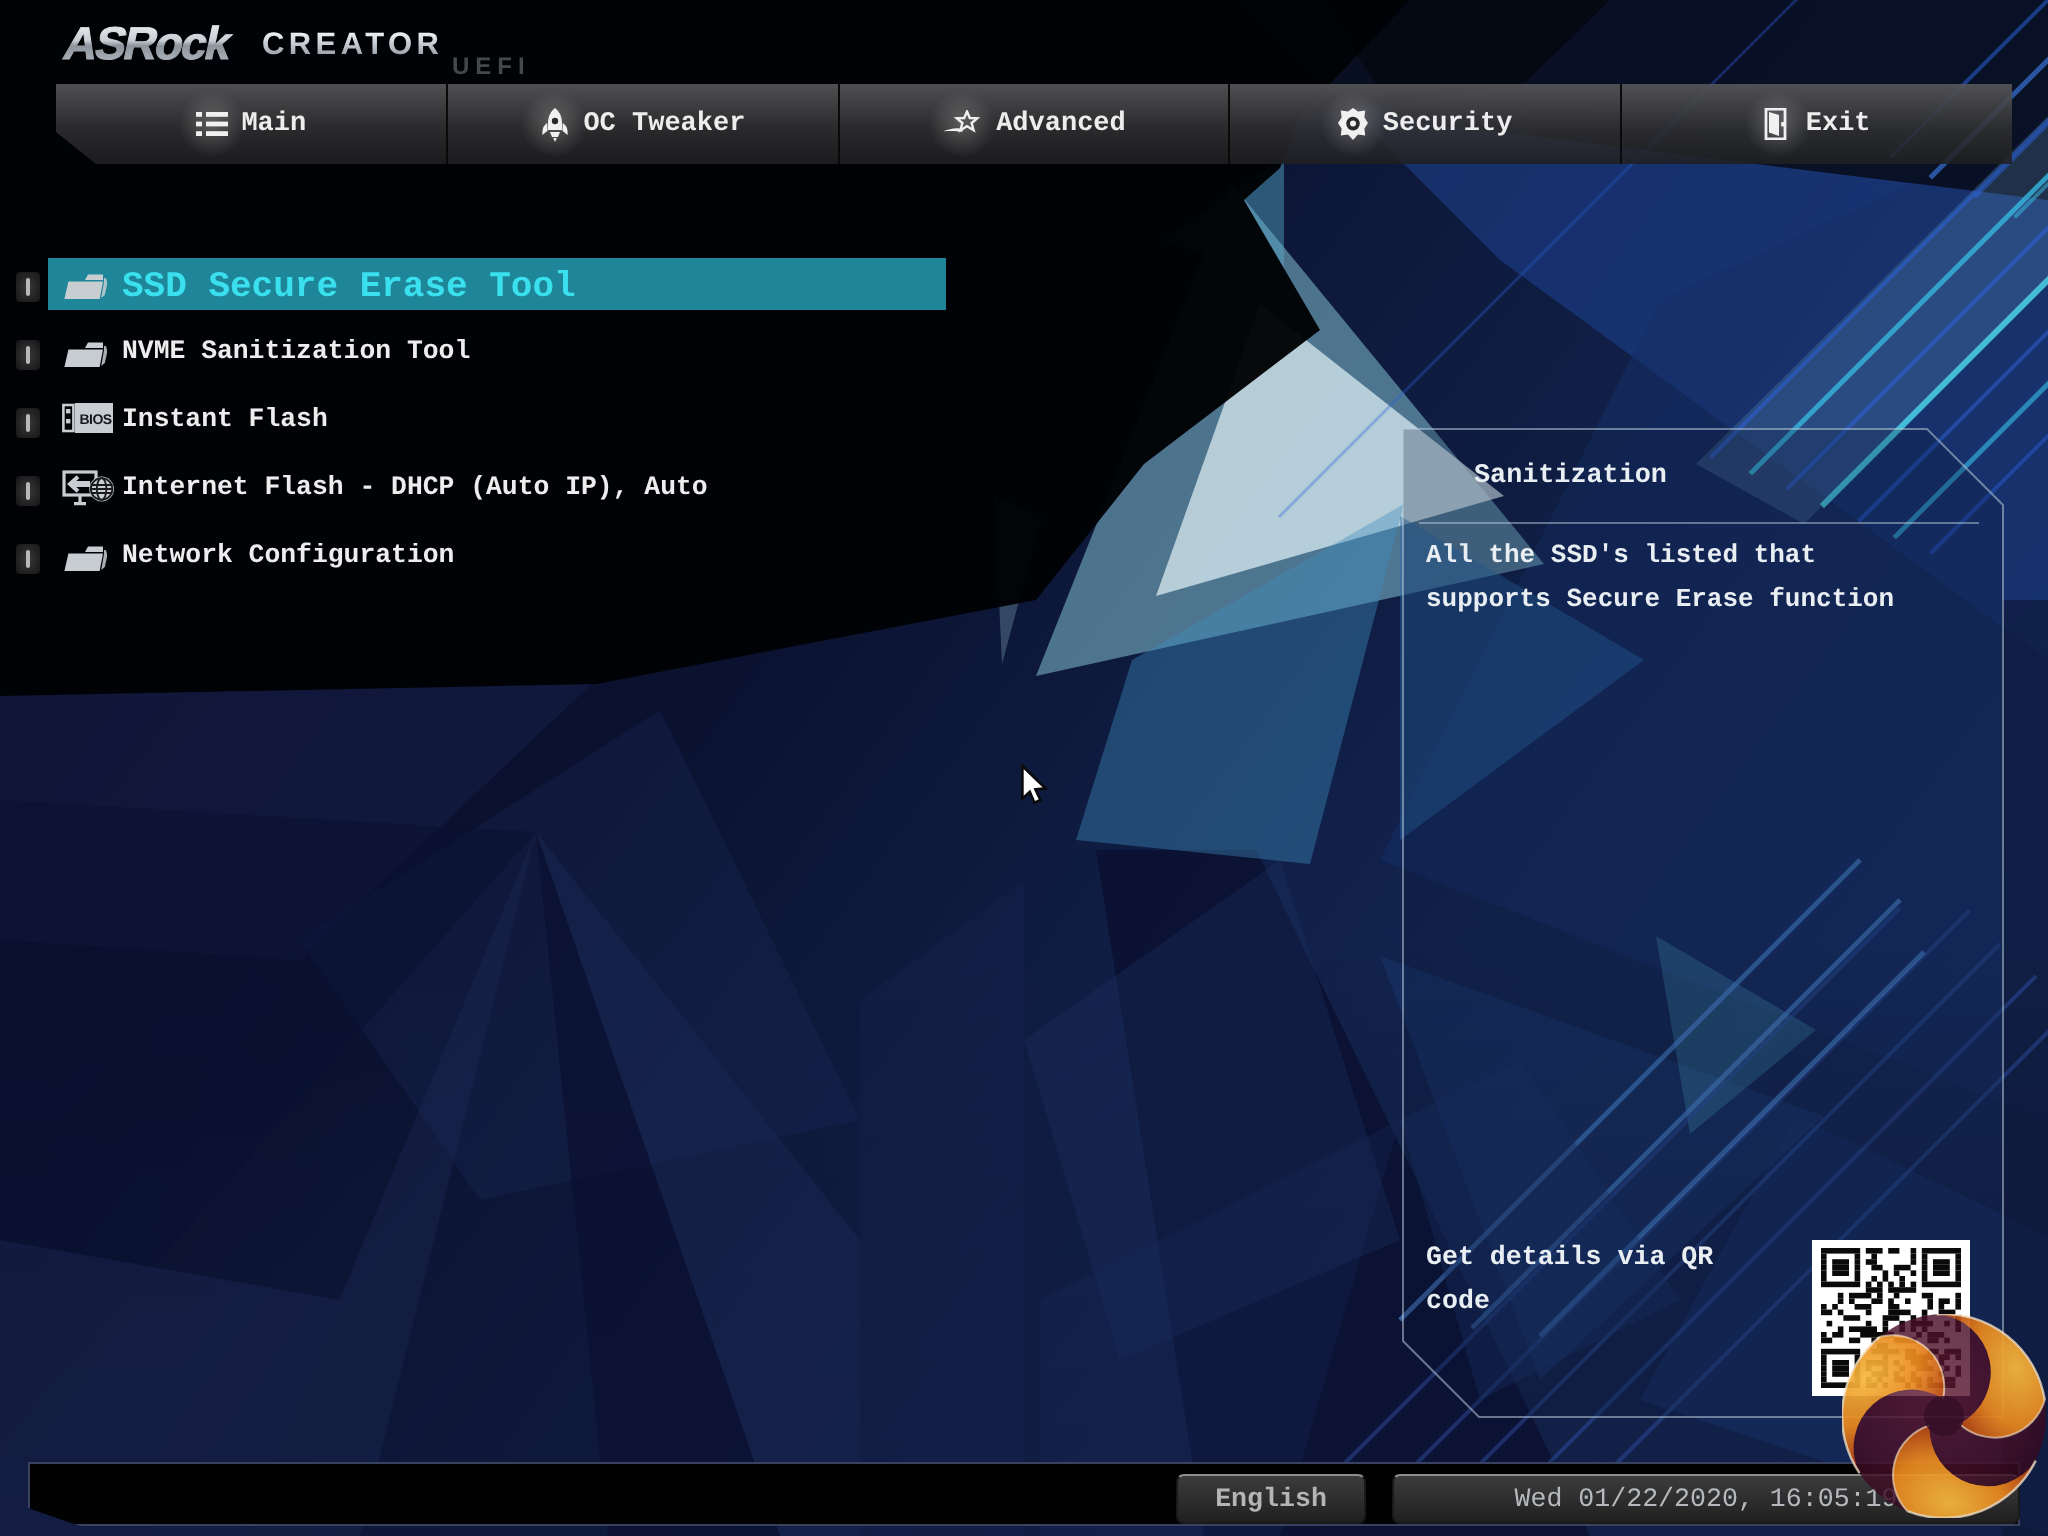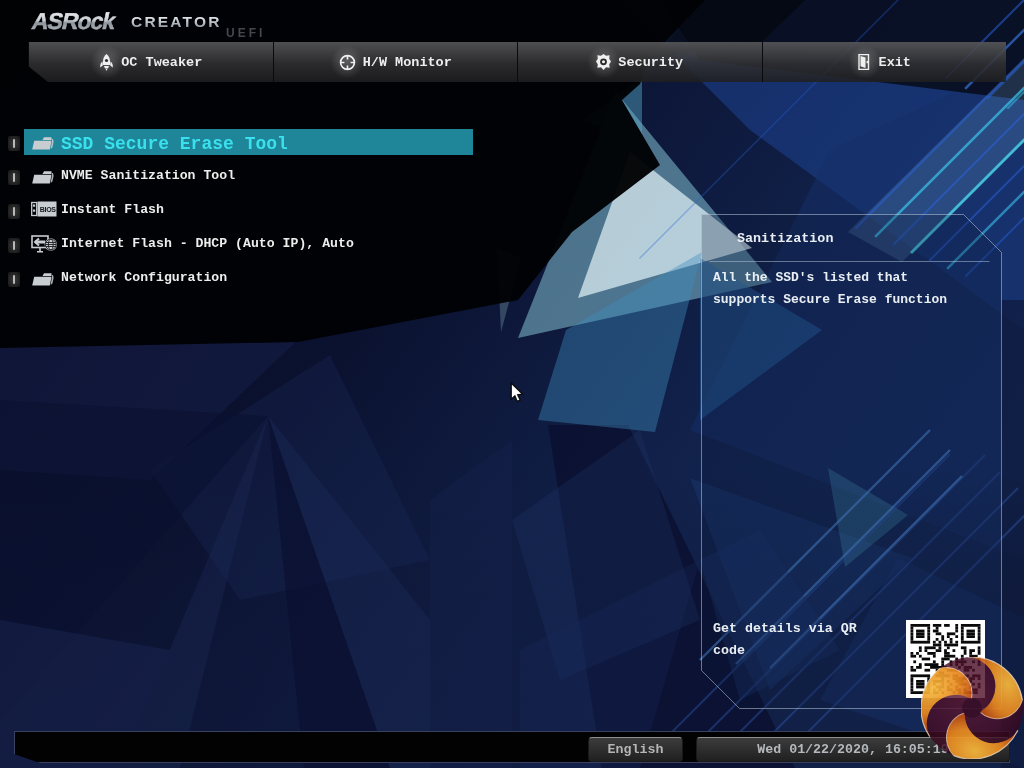--- a/index.html
+++ b/index.html
@@ -117,20 +117,38 @@
  </defs>
  <g transform="skewX(-12)" font-family="Liberation Sans, sans-serif" font-weight="bold">
   <text x="37" y="29.5" font-size="23" fill="url(#metal)" letter-spacing="-1" stroke="url(#metal)" stroke-width="0.5">ASRock</text>
  </g>
  <text x="131" y="27" font-family="Liberation Sans, sans-serif" font-size="15.5" font-weight="bold" letter-spacing="2.2" fill="url(#metal2)">CREATOR</text>
  <text x="226" y="37" font-family="Liberation Sans, sans-serif" font-size="12" font-weight="bold" letter-spacing="3" fill="#44484d">UEFI</text>
 </svg>
 
 <div class="abs" style="left:28px;top:42px;width:978px;height:40px;display:flex;
  clip-path:polygon(0 0,100% 0,100% 100%,20px 100%,0 calc(100% - 16px));">
+ <div style="flex:1;background:linear-gradient(180deg,rgba(86,86,88,0.92),rgba(48,48,50,0.88) 55%,rgba(31,31,33,0.88));display:flex;align-items:center;justify-content:center;gap:7px;">
+      <span style="position:relative;display:flex;align-items:center;">
+        <span style="position:absolute;left:50%;top:50%;width:38px;height:38px;transform:translate(-50%,-50%);background:radial-gradient(circle,rgba(255,255,255,0.22),rgba(255,255,255,0) 62%);"></span>
+        <span style="position:relative;display:flex;">
+          <svg width="16" height="14" viewBox="0 0 16 14">
+            <g fill="#f0f0f0">
+              <rect x="0" y="1" width="3" height="2.4"></rect>
+              <rect x="5" y="1" width="11" height="2.4"></rect>
+              <rect x="0" y="5.8" width="3" height="2.4"></rect>
+              <rect x="5" y="5.8" width="11" height="2.4"></rect>
+              <rect x="0" y="10.6" width="3" height="2.4"></rect>
+              <rect x="5" y="10.6" width="11" height="2.4"></rect>
+            </g>
+          </svg>
+        </span>
+      </span>
+      <span class="tabtxt">Main</span>
+    </div>
  <div style="flex:1;background:linear-gradient(180deg,rgba(86,86,88,0.92),rgba(48,48,50,0.88) 55%,rgba(31,31,33,0.88));border-left:1px solid #0a0a0a;display:flex;align-items:center;justify-content:center;gap:7px;">
       <span style="position:relative;display:flex;align-items:center;">
         <span style="position:absolute;left:50%;top:50%;width:38px;height:38px;transform:translate(-50%,-50%);background:radial-gradient(circle,rgba(255,255,255,0.22),rgba(255,255,255,0) 62%);"></span>
         <span style="position:relative;display:flex;">
           <svg width="15" height="17" viewBox="0 0 15 17">
             <g fill="#f0f0f0">
               <path d="M7.5 0 C9.8 1.8 11 4.5 11 7.5 L11 11 L4 11 L4 7.5 C4 4.5 5.2 1.8 7.5 0 Z"></path>
               <circle cx="7.5" cy="6.5" r="1.6" fill="#2a2a2a"></circle>
               <path d="M3.6 7.5 C1.8 8.6 1 10.5 1.2 13.5 L3.8 11.4 Z"></path>
               <path d="M11.4 7.5 C13.2 8.6 14 10.5 13.8 13.5 L11.2 11.4 Z"></path>
@@ -139,29 +157,29 @@
             </g>
           </svg>
         </span>
       </span>
       <span class="tabtxt">OC Tweaker</span>
     </div>
  <div style="flex:1;background:linear-gradient(180deg,rgba(86,86,88,0.92),rgba(48,48,50,0.88) 55%,rgba(31,31,33,0.88));border-left:1px solid #0a0a0a;display:flex;align-items:center;justify-content:center;gap:7px;">
       <span style="position:relative;display:flex;align-items:center;">
         <span style="position:absolute;left:50%;top:50%;width:38px;height:38px;transform:translate(-50%,-50%);background:radial-gradient(circle,rgba(255,255,255,0.22),rgba(255,255,255,0) 62%);"></span>
         <span style="position:relative;display:flex;">
-          <svg width="17" height="17" viewBox="0 0 17 17">
-            <g fill="none" stroke="#f0f0f0" stroke-width="1.7">
-              <circle cx="8.5" cy="8.5" r="6.9"></circle>
-              <path d="M8.5 1 L8.5 5.4 M8.5 11.6 L8.5 16 M1 8.5 L5.4 8.5 M11.6 8.5 L16 8.5"></path>
+          <svg width="20" height="15" viewBox="0 0 20 15">
+            <g fill="none" stroke="#f0f0f0" stroke-width="1.2">
+              <path d="M12.5 0.8 L13.9 4 L17.6 4.2 L14.8 6.5 L15.8 10.1 L12.5 8.1 L9.2 10.1 L10.2 6.5 L7.4 4.2 L11.1 4 Z"></path>
             </g>
+            <path d="M0.5 10.6 C4 9.6 7 8.6 10.5 9.6 L10.2 10.9 C6.5 10.3 3.5 10.6 0.5 10.6 Z" fill="#f0f0f0"></path>
           </svg>
         </span>
       </span>
-      <span class="tabtxt">H/W Monitor</span>
+      <span class="tabtxt">Advanced</span>
     </div>
  <div style="flex:1;background:linear-gradient(180deg,rgba(86,86,88,0.92),rgba(48,48,50,0.88) 55%,rgba(31,31,33,0.88));border-left:1px solid #0a0a0a;display:flex;align-items:center;justify-content:center;gap:7px;">
       <span style="position:relative;display:flex;align-items:center;">
         <span style="position:absolute;left:50%;top:50%;width:38px;height:38px;transform:translate(-50%,-50%);background:radial-gradient(circle,rgba(255,255,255,0.22),rgba(255,255,255,0) 62%);"></span>
         <span style="position:relative;display:flex;">
           <svg width="15" height="16" viewBox="0 0 15 16">
             <path d="M7.5 0 L10 1.8 L13.6 1.2 L13.2 4.8 L15 7.5 L13.2 10.2 L13.6 13.8 L10 13.2 L7.5 16 L5 13.2 L1.4 13.8 L1.8 10.2 L0 7.5 L1.8 4.8 L1.4 1.2 L5 1.8 Z" fill="#f0f0f0"></path>
             <circle cx="7.5" cy="7.8" r="3.4" fill="#2a2a2a"></circle>
             <circle cx="7.5" cy="7.8" r="1.5" fill="#f0f0f0"></circle>
           </svg>
@@ -420,21 +438,21 @@
       <rect x="52.1" y="71.2" width="2.8" height="2.8"></rect>
       <rect x="57.7" y="71.2" width="14.0" height="2.8"></rect>
     </g>
 </svg>
 
 <div class="abs" style="left:14px;top:731px;width:996px;height:32px;background:#020202;
  border:1px solid #39415f; clip-path:polygon(0 0,100% 0,100% 100%,26px 100%,0 calc(100% - 9px));"></div>
 <div class="abs" style="left:588px;top:737px;width:95px;height:25px;background:linear-gradient(#3c3c3c,#202020);
  border:1px solid #1a1a1a;border-top:1px solid #8e8e8e;border-radius:4px;color:#b5b5b5;font-size:13.3px;font-weight:bold;text-align:center;line-height:23px;">English</div>
 <div class="abs" style="left:696px;top:737px;width:314px;height:25px;background:linear-gradient(#3c3c3c,#202020);
- border:1px solid #1a1a1a;border-top:1px solid #8e8e8e;border-radius:4px;color:#b5b9bd;font-size:13.3px;font-weight:bold;text-align:center;line-height:23px;">Wed 01/22/2020, 16:05:19</div>
+ border:1px solid #1a1a1a;border-top:1px solid #8e8e8e;border-radius:4px;color:#b5b9bd;font-size:13.3px;font-weight:normal;text-align:center;line-height:23px;">Wed 01/22/2020, 16:05:19</div>
 
 <svg class="abs" style="left:921px;top:657px" width="102" height="102" viewBox="-51 -51 102 102">
  <g opacity="0.93">
   <circle cx="0" cy="0" r="51" fill="url(#disc2)" fill-opacity="0.88"></circle>
   <g transform="rotate(21)">
    <g id="petal">
     <path d="M 50.8 4.4 A 51 51 0 0 1 0 51 A 26 26 0 0 1 -5 7 A 29 29 0 0 0 50.8 4.4 Z" fill="url(#pet2)"></path>
     <path d="M 50.8 4.4 A 51 51 0 0 1 0 51" fill="none" stroke="#f8e8d0" stroke-opacity="0.8" stroke-width="1.2"></path>
     <path d="M 0 51 A 26 26 0 0 1 -5 7" fill="none" stroke="#ffe9c8" stroke-opacity="0.65" stroke-width="1"></path>
    </g>

